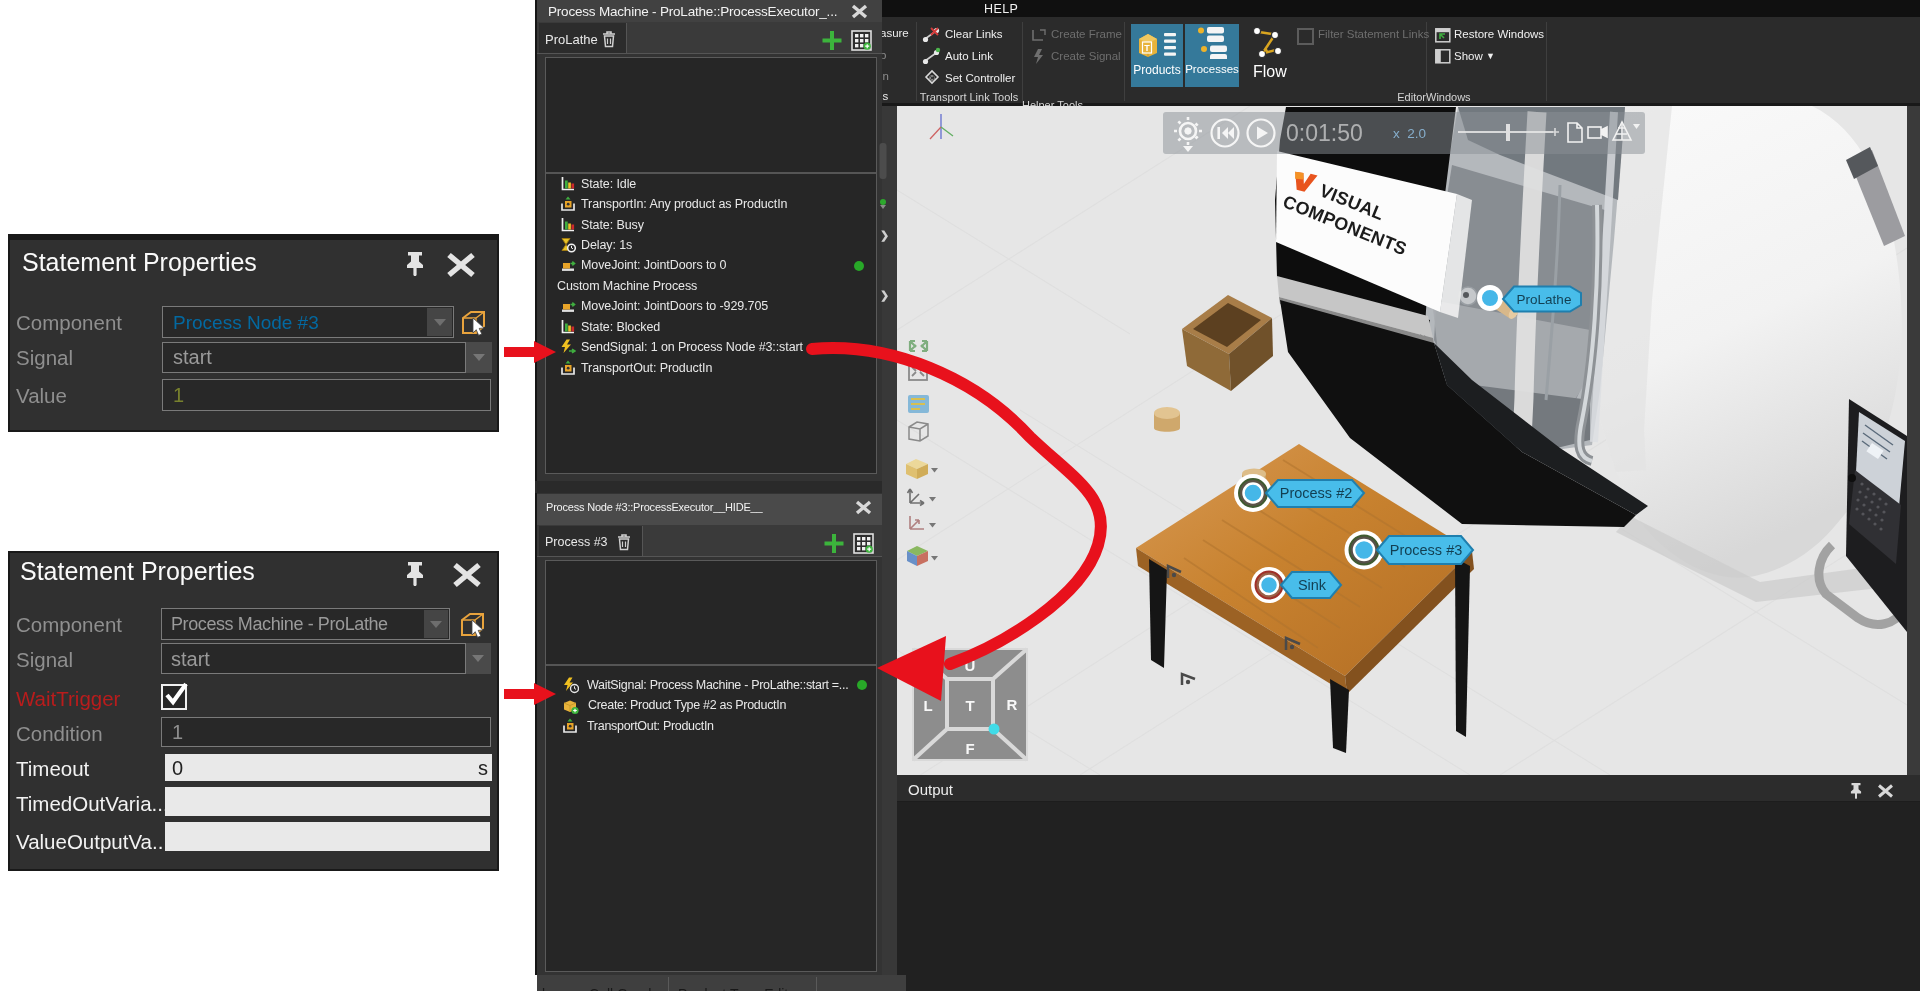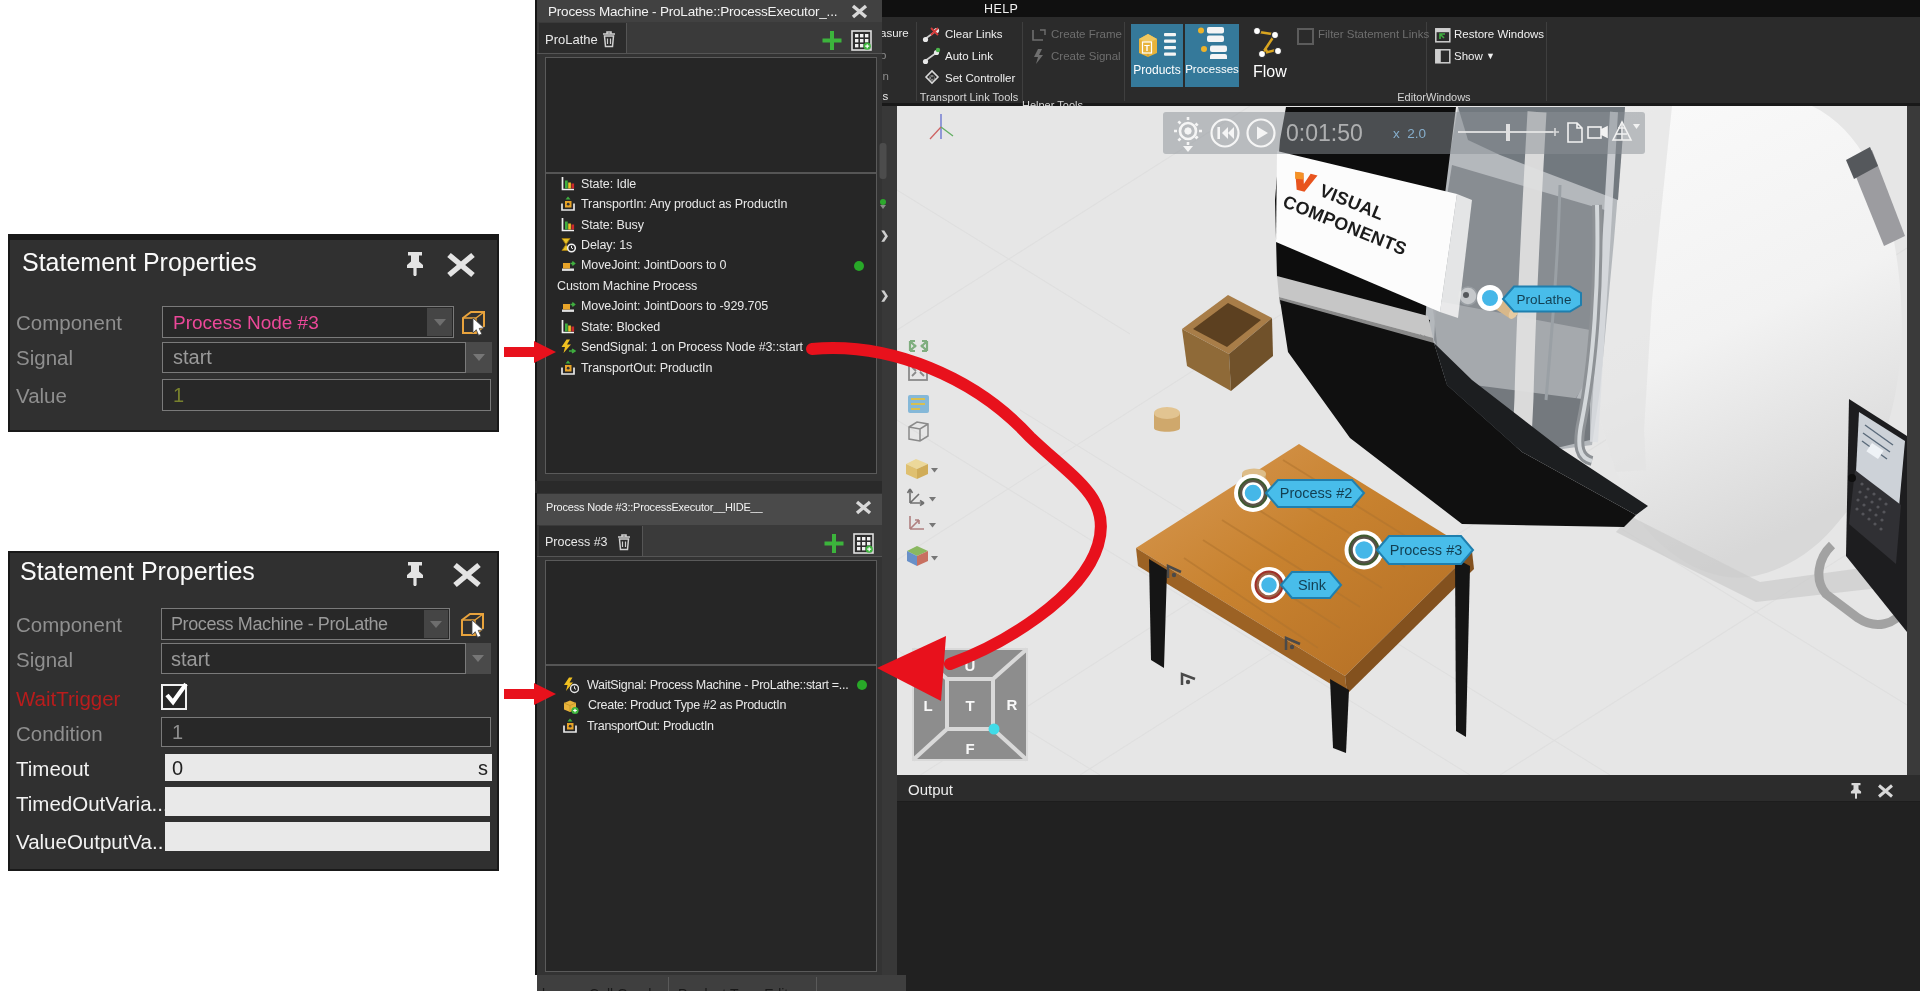--- a/index.html
+++ b/index.html
@@ -581,21 +581,21 @@
 <div class="a" style="left:8px;top:234px;width:491px;height:198px;background:#303030;border:2px solid #191919;border-top:6px solid #191919;box-sizing:border-box"></div>
 <div class="a tx" style="left:22px;top:248px;font-size:25px;color:#fafafa">Statement Properties</div>
 <svg class="a" style="left:404px;top:250px" width="22" height="26">
       <path d="M4 2 h14 v3.5 h-3 v6 l4 3.5 v3 H12.6 v7 l-1.6 2.2 -1.6 -2.2 v-7 H3 v-3 l4 -3.5 v-6 H4 z" fill="#e4e4e4"></path>
     </svg>
 <svg class="a" style="left:446px;top:252px" width="30" height="26">
       <path d="M3 3 L27 23 M27 3 L3 23" stroke="#e4e4e4" stroke-width="5.5"></path>
     </svg>
 <div class="a tx" style="left:16px;top:311px;font-size:20.5px;color:#8f8f8f">Component</div>
 <div class="a" style="left:162px;top:306px;width:292px;height:32px;background:#282828;border:1.5px solid #7a7a7a;box-sizing:border-box"></div>
-<div class="a tx" style="left:173px;top:312px;font-size:19px;color:#ec4899">Process Node #3</div>
+<div class="a tx" style="left:173px;top:312px;font-size:19px;color:#0369a1">Process Node #3</div>
 <div class="a" style="left:427px;top:308px;width:25px;height:28px;background:#454545"></div>
 <div class="a" style="left:434px;top:319px;width:0;height:0;border-left:6px solid transparent;border-right:6px solid transparent;border-top:7px solid #6e6e6e"></div>
 <svg class="a" style="left:460px;top:309px" width="28" height="28">
       <path d="M3 9 L11 3 H24 V17 L16 24 H3 Z" fill="none" stroke="#e8a33d" stroke-width="2"></path>
       <path d="M3 9 H16 V24 M16 9 L24 3" stroke="#e8a33d" stroke-width="1.4" fill="none"></path>
       <path d="M13 9 L24 19 L19.2 19.4 L21.8 25 L18.6 26.3 L16.2 20.7 L13 24 Z" fill="#fff" stroke="#444" stroke-width="0.8"></path>
     </svg>
 <div class="a tx" style="left:16px;top:346px;font-size:20.5px;color:#8f8f8f">Signal</div>
 <div class="a" style="left:162px;top:342px;width:304px;height:31px;background:#282828;border:1.5px solid #7a7a7a;box-sizing:border-box"></div>
 <div class="a tx" style="left:173px;top:346px;font-size:20px;color:#9a9a9a">start</div>

